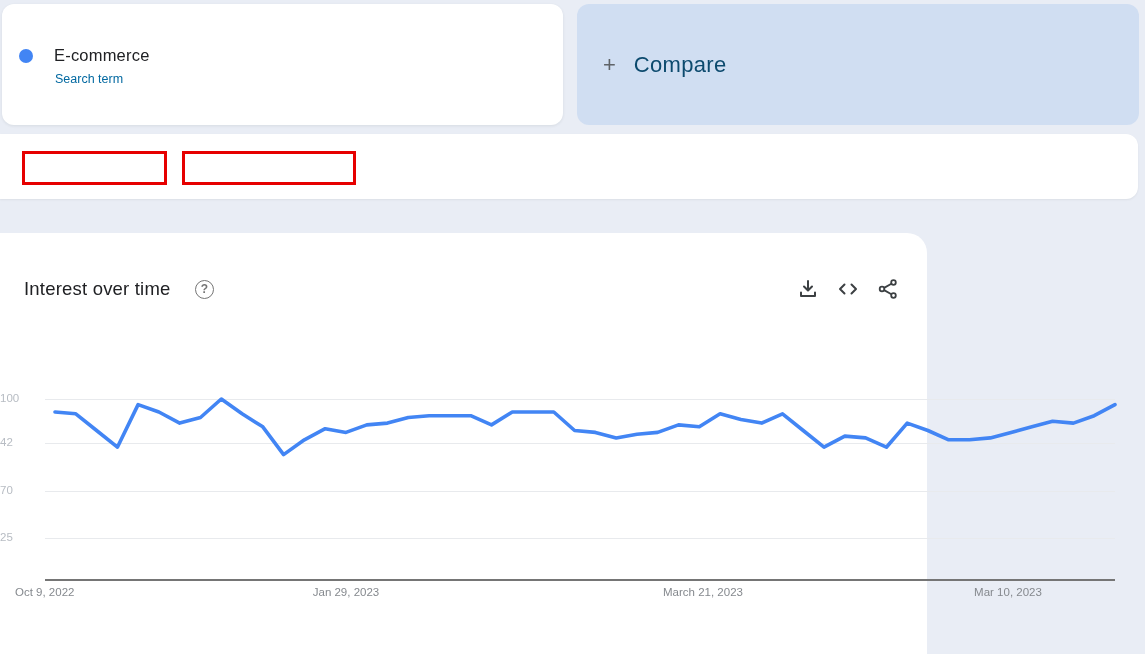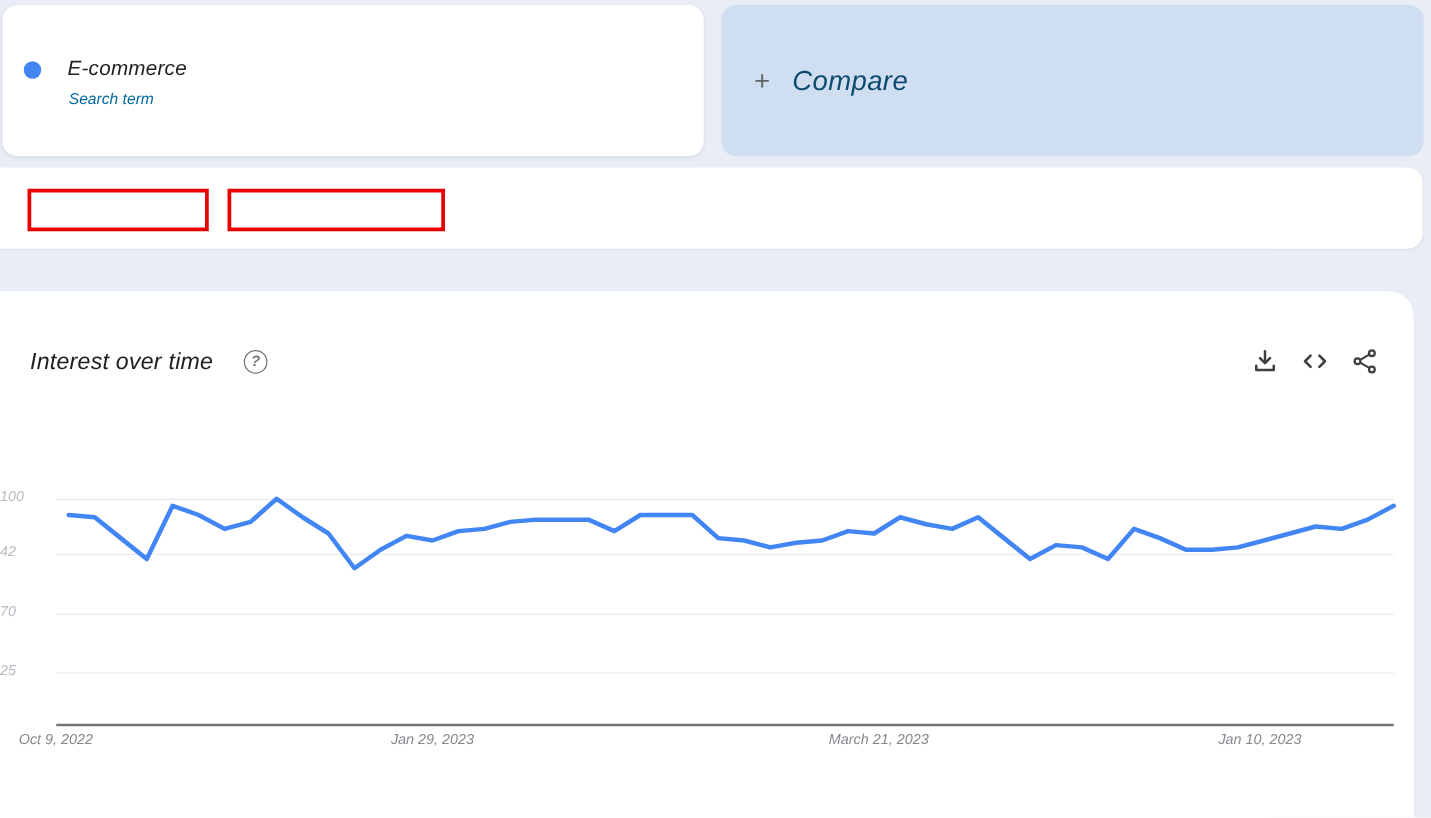--- a/index.html
+++ b/index.html
@@ -4,21 +4,21 @@
 <style>
   * { margin:0; padding:0; box-sizing:border-box; }
   html,body { width:1145px; height:654px; }
   body {
     font-family:"Liberation Sans", sans-serif;
     background:#e9edf5;
     position:relative;
     overflow:hidden;
     color:#202124;
   }
-  .abs { position:absolute;font-style:italic; }
+  .abs { position:absolute; }
 
   
   .search-card {
     left:2px; top:4px; width:561px; height:121px;
     background:#ffffff; border-radius:12px;
     box-shadow:0 1px 3px rgba(60,64,67,.10);
   }
   .series-dot {
     position:absolute; left:17px; top:45px;
     width:14px; height:14px; border-radius:50%;
@@ -70,21 +70,21 @@
   .pill-category { left:364px; width:169px; }
   .pill-gprop    { left:542px; width:157px; }
   .red-box {
     position:absolute; border:3px solid #e60000; z-index:5; pointer-events:none;
   }
   .red-box-geo  { left:22px;  top:151px; width:145px; height:34px; }
   .red-box-time { left:182px; top:151px; width:174px; height:34px; }
 
   
   .chart-card {
-    left:0; top:233px; width:1131px; height:421px;
+    left:0; top:233px; width:927px; height:421px;
     background:#ffffff; border-radius:0 20px 0 0;
   }
   .chart-title {
     position:absolute; left:24px; top:45px;
     font-size:18.5px; color:#202124; letter-spacing:.2px;
   }
   .help-icon {
     position:absolute; left:195px; top:47px;
     width:19px; height:19px; border-radius:50%;
     border:1.8px solid #757575; color:#757575;
@@ -190,18 +190,18 @@
   <div class="axis-line"></div>
 
   <div class="ytick y100">100</div>
   <div class="ytick y75">42</div>
   <div class="ytick y50">70</div>
   <div class="ytick y25">25</div>
 
   <div class="xtick x0">Oct 9, 2022</div>
   <div class="xtick x1">Jan 29, 2023</div>
   <div class="xtick x2">March 21, 2023</div>
-  <div class="xtick x3">Jan 10, 2023</div>
+  <div class="xtick x3">Mar 10, 2023</div>
 
   <svg class="plot-svg" viewBox="0 0 1131 421">
     <polyline id="trend-line" fill="none" stroke-width="3.6" stroke-linejoin="round" stroke-linecap="round" points="55.0,179.0 75.8,180.8 96.6,197.5 117.4,214.2 138.1,171.6 158.9,179.0 179.7,190.1 200.5,184.5 221.3,166.0 242.1,180.8 262.8,193.8 283.6,221.6 304.4,206.8 325.2,195.7 346.0,199.4 366.8,191.9 387.5,190.1 408.3,184.5 429.1,182.7 449.9,182.7 470.7,182.7 491.5,191.9 512.3,179.0 533.0,179.0 553.8,179.0 574.6,197.5 595.4,199.4 616.2,204.9 637.0,201.2 657.7,199.4 678.5,191.9 699.3,193.8 720.1,180.8 740.9,186.4 761.7,190.1 782.5,180.8 803.2,197.5 824.0,214.2 844.8,203.1 865.6,204.9 886.4,214.2 907.2,190.1 927.9,197.5 948.7,206.8 969.5,206.8 990.3,204.9 1011.1,199.4 1031.9,193.8 1052.6,188.2 1073.4,190.1 1094.2,182.7 1115.0,171.6" stroke="#4285f4"></polyline>
   </svg>
 </div>
 
 </body></html>

